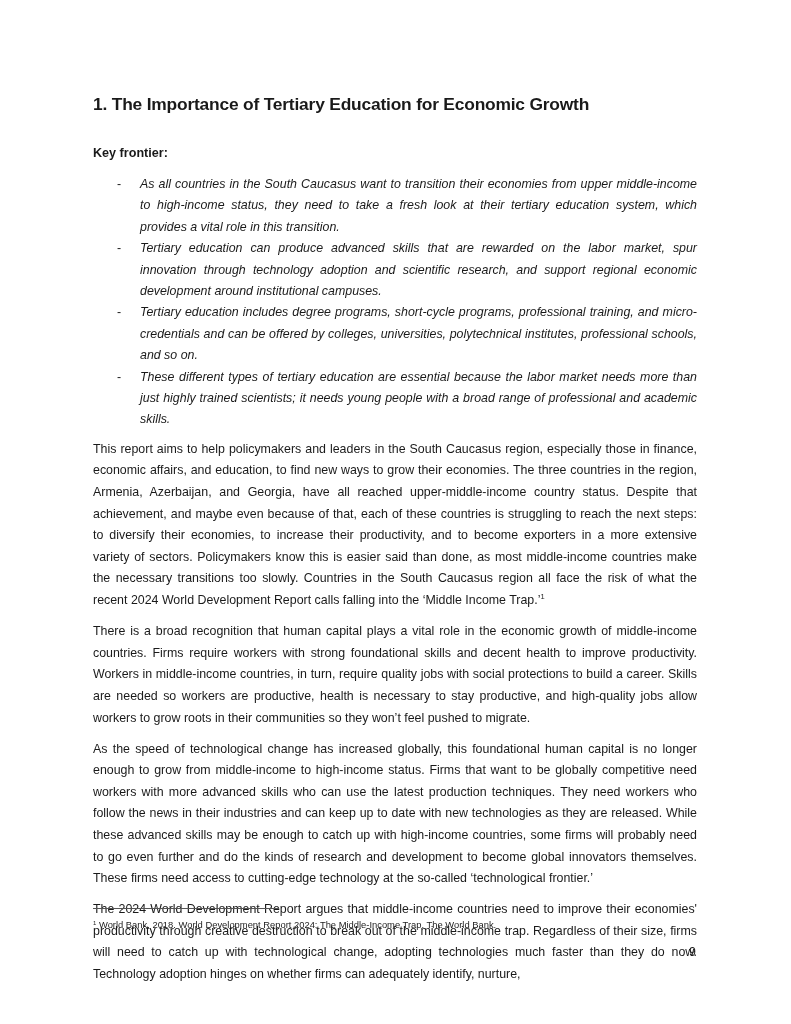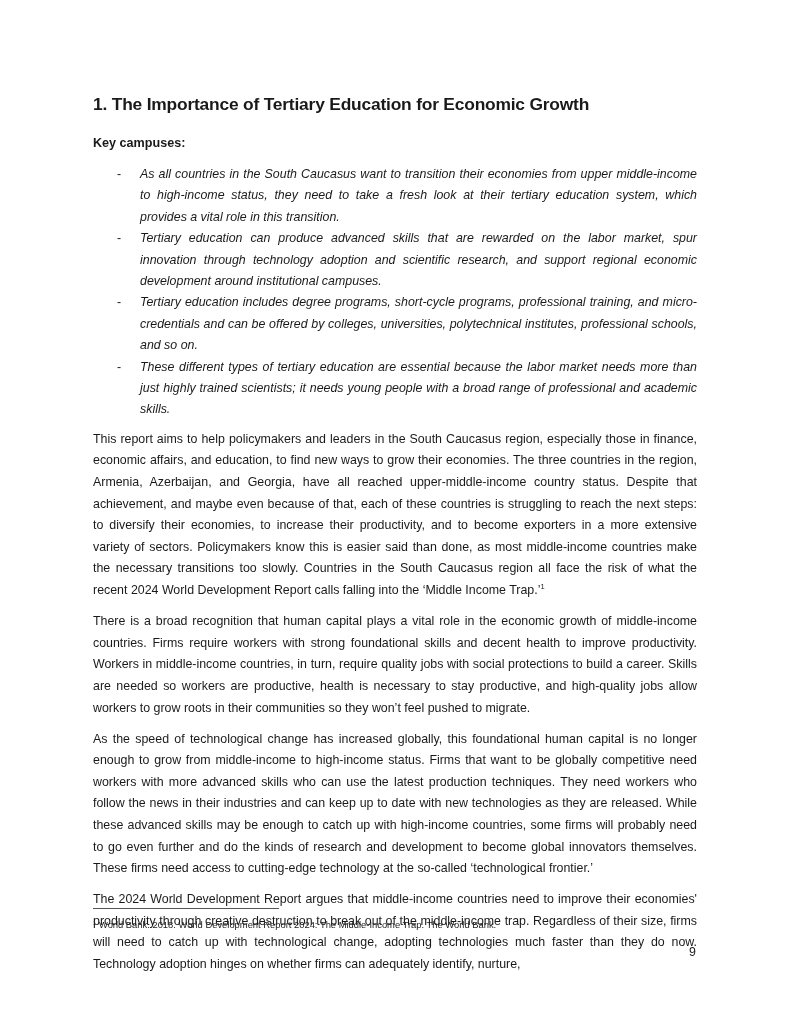--- a/index.html
+++ b/index.html
@@ -1,39 +1,39 @@
 <!DOCTYPE html>
 <html><head>
   <meta charset="utf-8">
   <style>
     html, body { margin: 0; padding: 0; background: #ffffff; }
     body { width: 791px; height: 1024px; position: relative; overflow: hidden;
            font-family: "Liberation Sans", sans-serif; color: #1a1a1a; }
     .page { position: absolute; left: 93px; top: 92px; width: 604px; }
-    h1 { font-size: 17.4px; font-weight: bold; margin: 0 0 18px 0; line-height: 24px; letter-spacing: -0.2px; }
+    h1 { font-size: 17.4px; font-weight: bold; margin: 0 0 28px 0; line-height: 24px; letter-spacing: -0.2px; }
     .key { font-size: 12.6px; font-weight: bold; margin: 0 0 12px 0; line-height: 18px; }
     ul.insights { list-style: none; margin: 0 0 8px 0; padding: 0; }
     ul.insights li { position: relative; padding-left: 47px; font-style: italic;
                      font-size: 12.4px; line-height: 21.4px; text-align: justify; }
     ul.insights li .dash { position: absolute; left: 24px; top: 0; font-style: normal; }
     p.body { font-size: 12.4px; line-height: 21.6px; margin: 0 0 9.5px 0; text-align: justify; }
     p.body b { font-weight: normal; }
     sup { font-size: 7.5px; vertical-align: 5px; line-height: 0; }
     .fn-rule { position: absolute; left: 93px; top: 908px; width: 186px; height: 1.3px; background: #555; }
     .footnote { position: absolute; left: 93px; top: 918px; font-size: 9.4px; line-height: 14px; color: #222; }
     .footnote sup { font-size: 6px; vertical-align: 3px; }
     .pagenum { position: absolute; left: 689px; top: 944px; font-size: 12.4px; line-height: 16px; }
   </style>
 </head>
 <body>
 
 <div class="page">
   <h1>1. The Importance of Tertiary Education for Economic Growth</h1>
 
-  <div class="key">Key campuses:</div>
+  <div class="key">Key frontier:</div>
 
   <ul class="insights">
     <li>
       <span class="dash">-</span>
       <span>As all countries in the South Caucasus want to transition their economies from upper middle-income to high-income status, they need to take a fresh look at their tertiary education system, which provides a vital role in this transition.</span>
     </li>
     <li>
       <span class="dash">-</span>
       <span>Tertiary education can produce advanced skills that are rewarded on the labor market, spur innovation through technology adoption and scientific research, and support regional economic development around institutional campuses.</span>
     </li>

